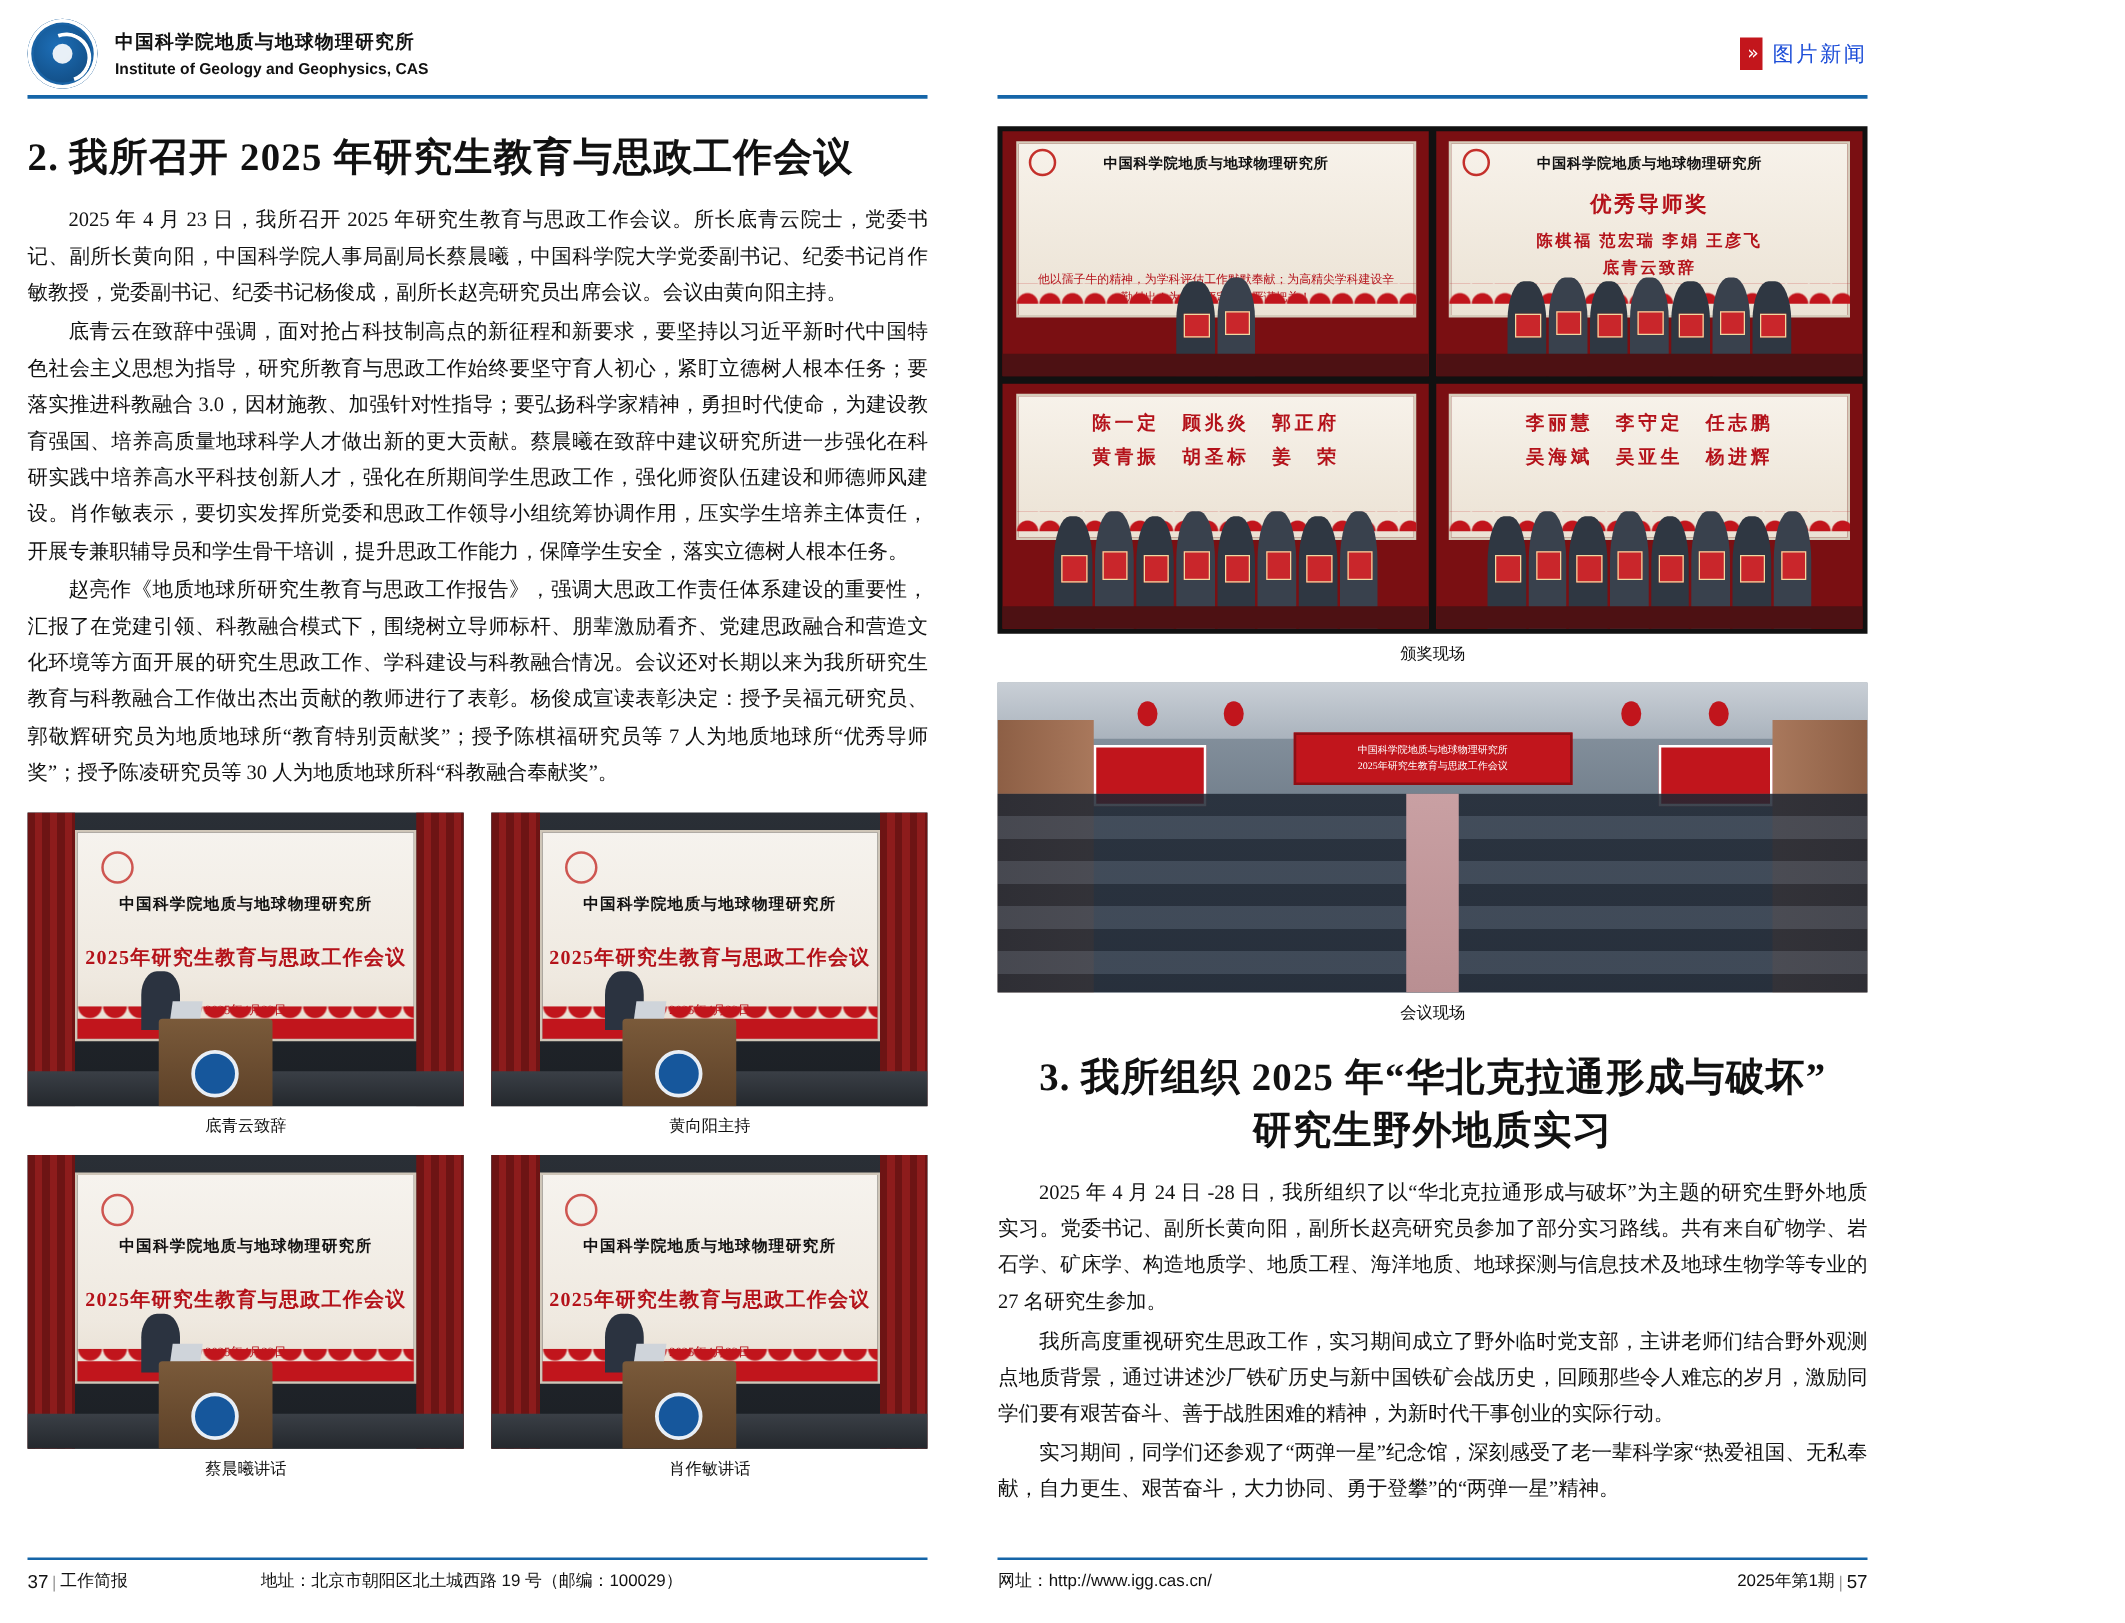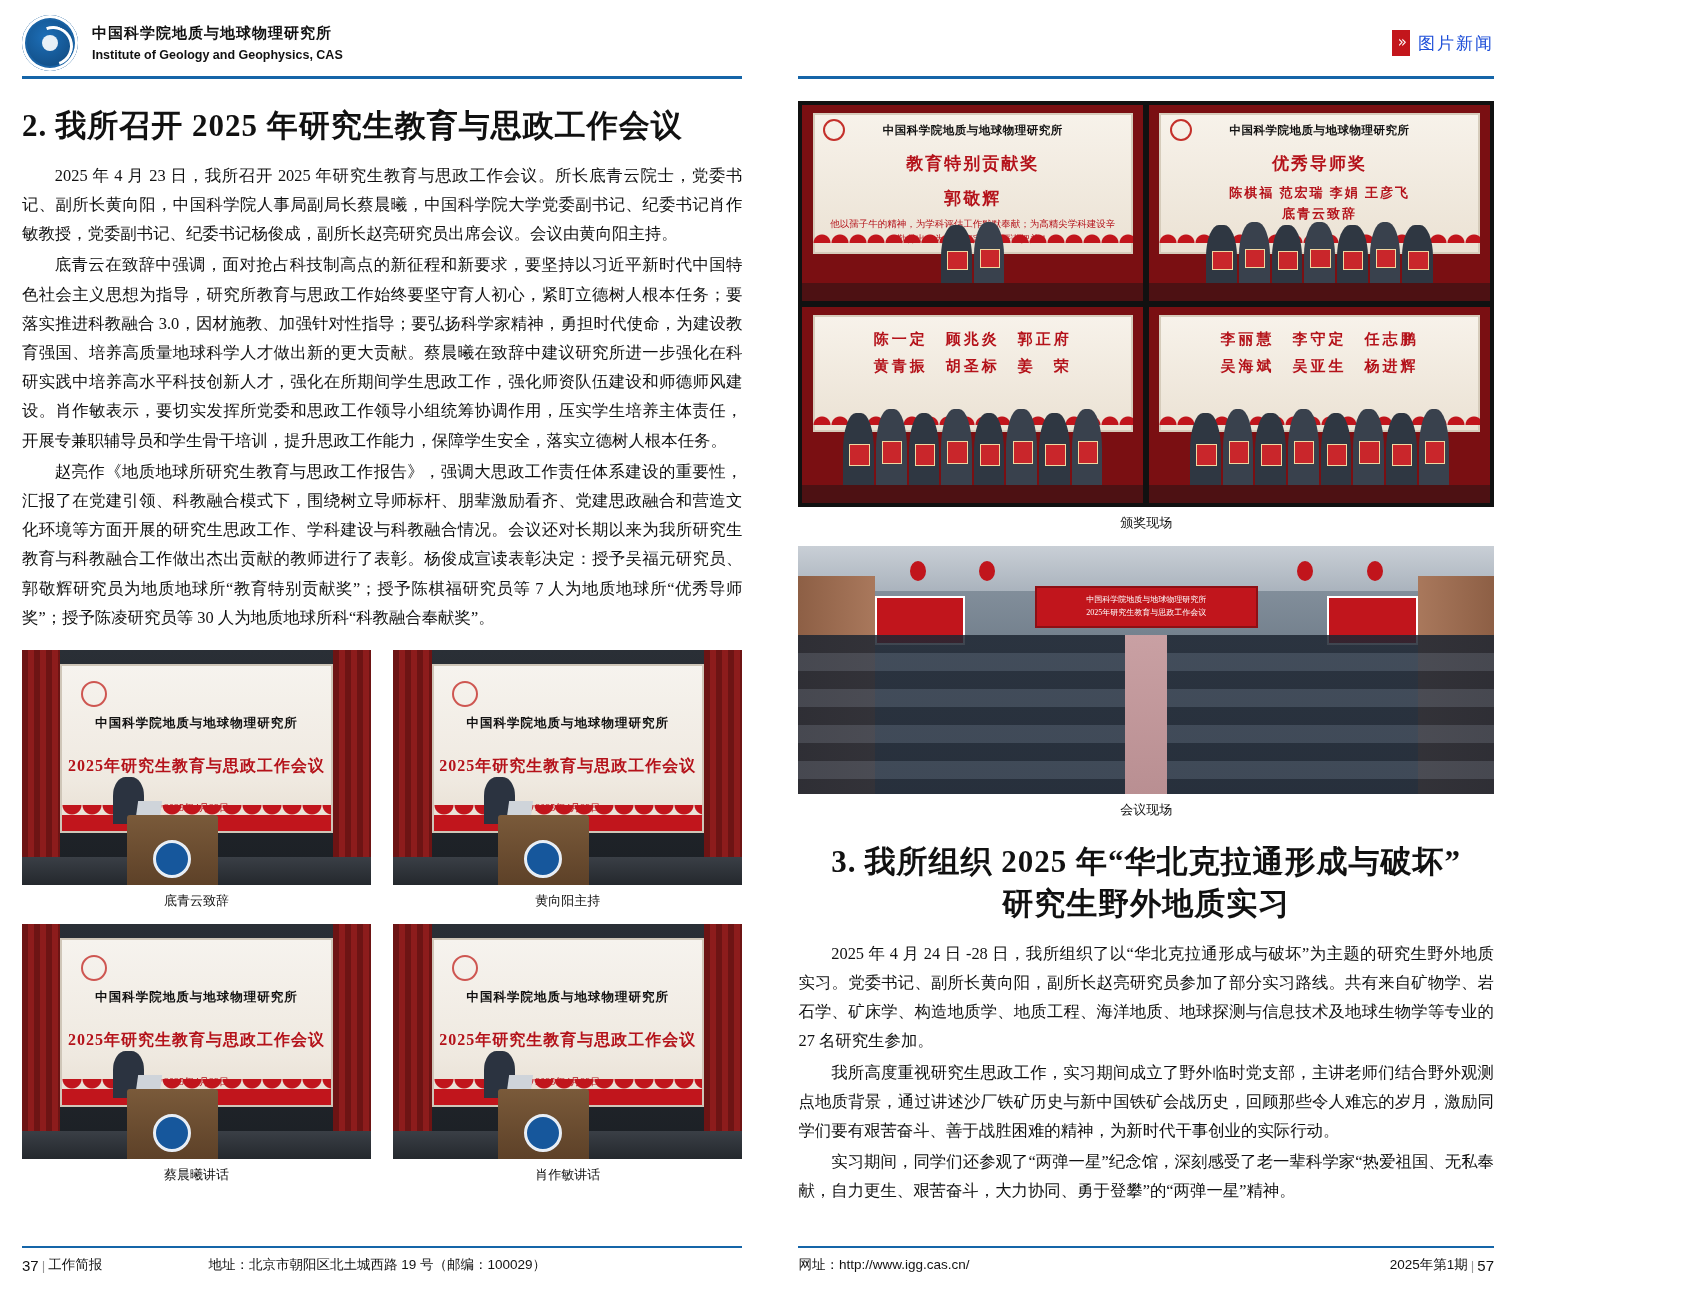--- a/index.html
+++ b/index.html
@@ -316,22 +316,20 @@
     </div>
     <div class="rule"></div>
 
     <div style="margin-top:22px">
       <div class="awards">
 
         <div class="award">
           <div class="bg-screen"></div>
           <div class="logo-mini"></div>
           <div class="t-org">中国科学院地质与地球物理研究所</div>
-          <div class="t-main">教育特别贡献奖</div>
-          <div class="t-sub">郭敬辉</div>
           <div class="t-desc">他以孺子牛的精神，为学科评估工作默默奉献；为高精尖学科建设辛勤付出！为学位评定工作严谨把关！</div>
           <div class="scallop"></div>
           <div class="people">
             <div class="p"></div>
             <div class="p"></div>
           </div>
           <div class="stage-floor"></div>
         </div>
 
         <div class="award">

